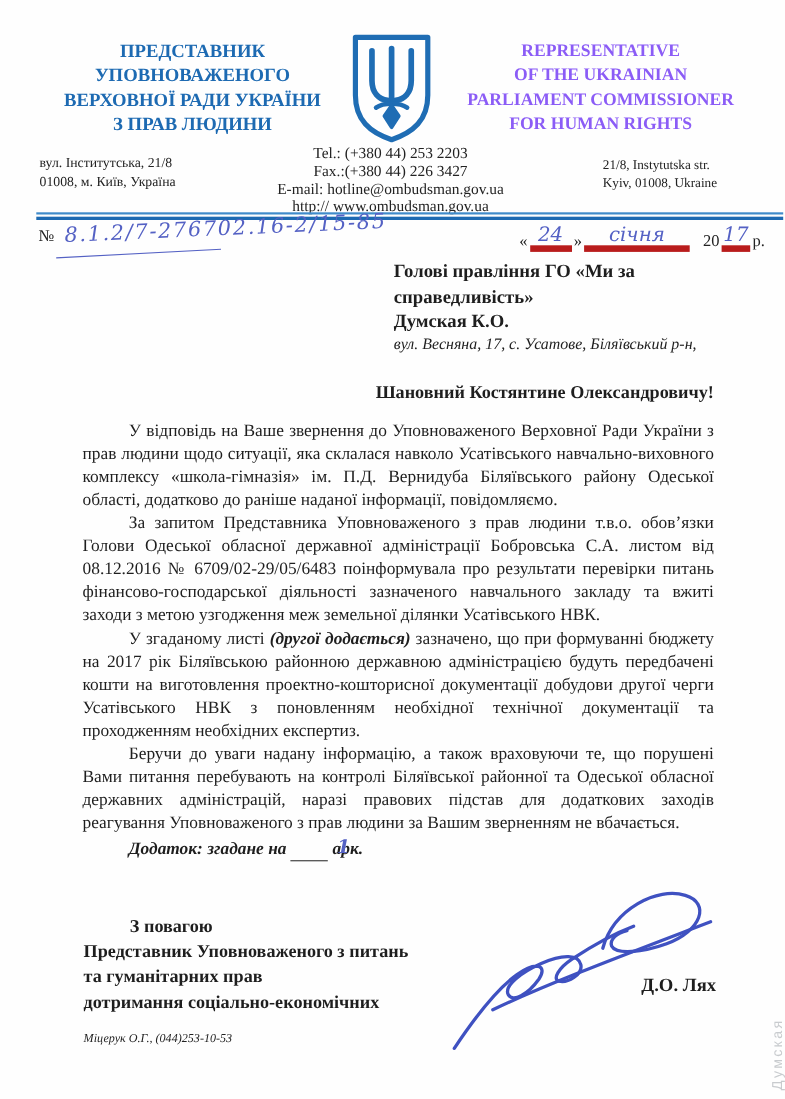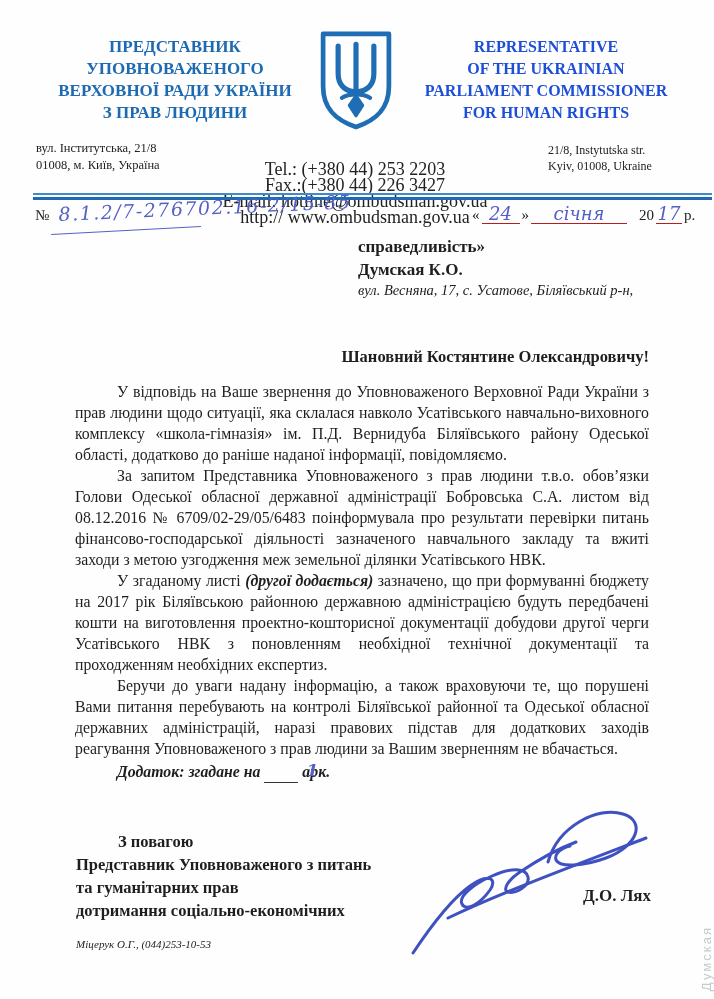--- a/index.html
+++ b/index.html
@@ -10,31 +10,31 @@
     font-family:"Liberation Serif", serif; color:#1e1e1e;
   }
   
   .ua-title {
     position:absolute; left:52px; top:36px; width:246px;
     text-align:center; color:#1d6ab2; font-weight:bold;
     font-size:17px; line-height:22px;
   }
   .en-title {
     position:absolute; left:398px; top:36px; width:296px;
-    text-align:center; color:#1d4ed8; font-weight:bold;
+    text-align:center; color:#8b5cf6; font-weight:bold;
     font-size:16px; line-height:22px;
   }
   .emblem { position:absolute; left:309px; top:28px; width:94px; height:104px; }
   .addr-ua {
     position:absolute; left:36px; top:140px; width:170px;
     font-size:12.5px; line-height:17px; color:#222;
   }
   .contact {
     position:absolute; left:205px; top:133px; width:300px;
-    text-align:center; font-size:18px; line-height:16px; color:#222;margin-top:28px;
+    text-align:center; font-size:14px; line-height:16px; color:#222;
   }
   .addr-en {
     position:absolute; left:548px; top:142px; width:150px;
     font-size:12px; line-height:16px; color:#222;
   }
   .rule {
     position:absolute; left:33px; top:193px; width:679px; height:7px;
     border-top:2px solid #3f8bca; border-bottom:3px solid #1d6ab2;
   }
   
@@ -51,21 +51,21 @@
     border-top:1.5px solid #5461c4; transform:rotate(-3deg);
   }
   .date-group {
     position:absolute; left:435px; top:2px; display:flex; align-items:flex-end;
     font-size:15px; color:#222; white-space:nowrap;
   }
   .hand {
     font-family:"DejaVu Serif", serif; font-style:italic; color:#5461c4;
     font-size:18px; line-height:18px; text-align:center;
   }
-  .blank { display:inline-block; border-bottom:1px solid #b91c1c; }
+  .blank { display:inline-block; border-bottom:6px solid #b91c1c; }
   .blank-day { width:38px; }
   .blank-month { width:96px; }
   .blank-year { width:26px; }
   .date-static { margin:0 2px; }
   .yr-prefix { margin-left:12px; margin-right:2px; }
   
   .recipient { position:absolute; left:358px; top:236px; width:300px; }
   .recipient .b { font-weight:bold; font-size:17px; line-height:22.5px; }
   .recipient .i { font-style:italic; font-size:14.5px; line-height:18px; }
   
@@ -164,20 +164,21 @@
       <span class="blank blank-day hand">24</span>
       <span class="date-static">»</span>
       <span class="blank blank-month hand">січня</span>
       <span class="date-static yr-prefix">20</span>
       <span class="blank blank-year hand">17</span>
       <span class="date-static">р.</span>
     </span>
   </div>
 
   <div class="recipient">
+    <div class="b">Голові правління ГО «Ми за</div>
     <div class="b">справедливість»</div>
     <div class="b">Думская К.О.</div>
     <div class="i">вул. Весняна, 17, с. Усатове, Біляївський р-н,</div>
   </div>
 
   <div class="body-block">
     <div class="salutation">Шановний Костянтине Олександровичу!</div>
     <p>У відповідь на Ваше звернення до Уповноваженого Верховної Ради України з прав людини щодо ситуації, яка склалася навколо Усатівського навчально-виховного комплексу «школа-гімназія» ім. П.Д. Вернидуба Біляївського району Одеської області, додатково до раніше наданої інформації, повідомляємо.</p>
     <p>За запитом Представника Уповноваженого з прав людини т.в.о. обов’язки Голови Одеської обласної державної адміністрації Бобровська С.А. листом від 08.12.2016 № 6709/02-29/05/6483 поінформувала про результати перевірки питань фінансово-господарської діяльності зазначеного навчального закладу та вжиті заходи з метою узгодження меж земельної ділянки Усатівського НВК.</p>
     <p><span>У згаданому листі </span><span class="em-bi">(другої додається)</span><span> зазначено, що при формуванні бюджету на 2017 рік Біляївською районною державною адміністрацією будуть передбачені кошти на виготовлення проектно-кошторисної документації добудови другої черги Усатівського НВК з поновленням необхідної технічної документації та проходженням необхідних експертиз.</span></p>

